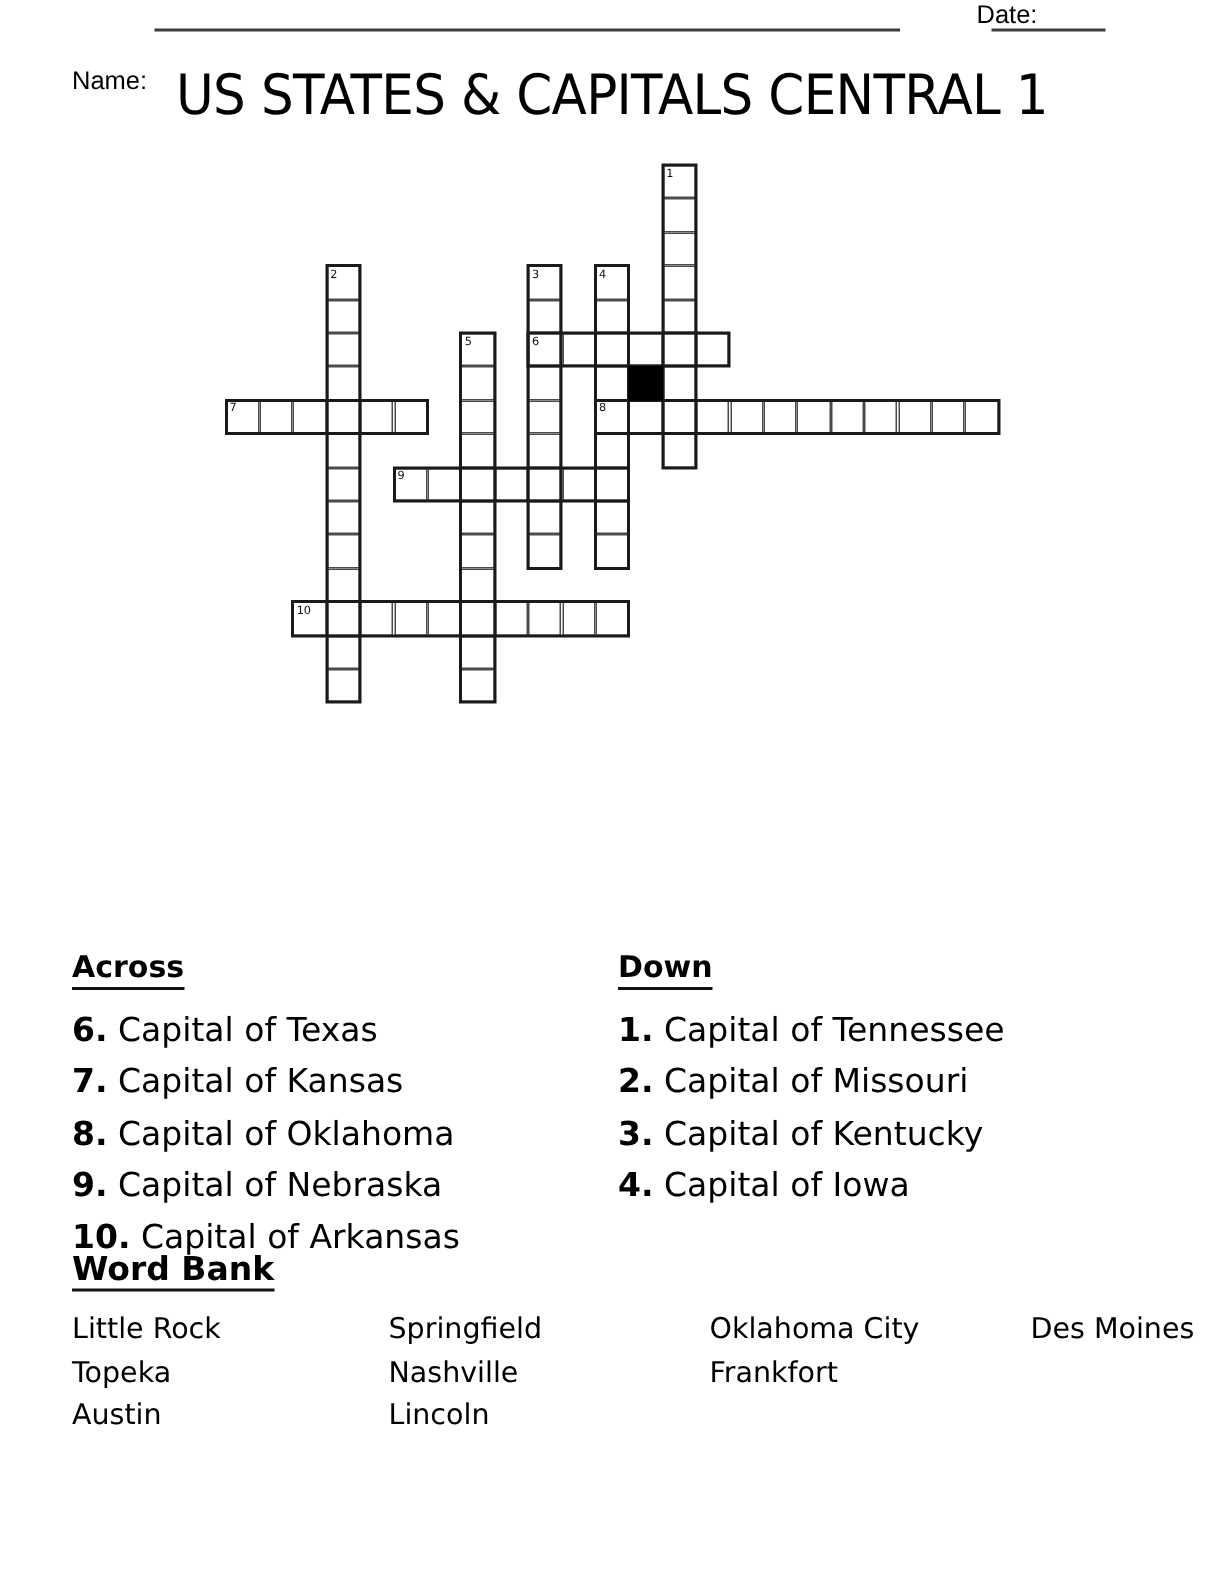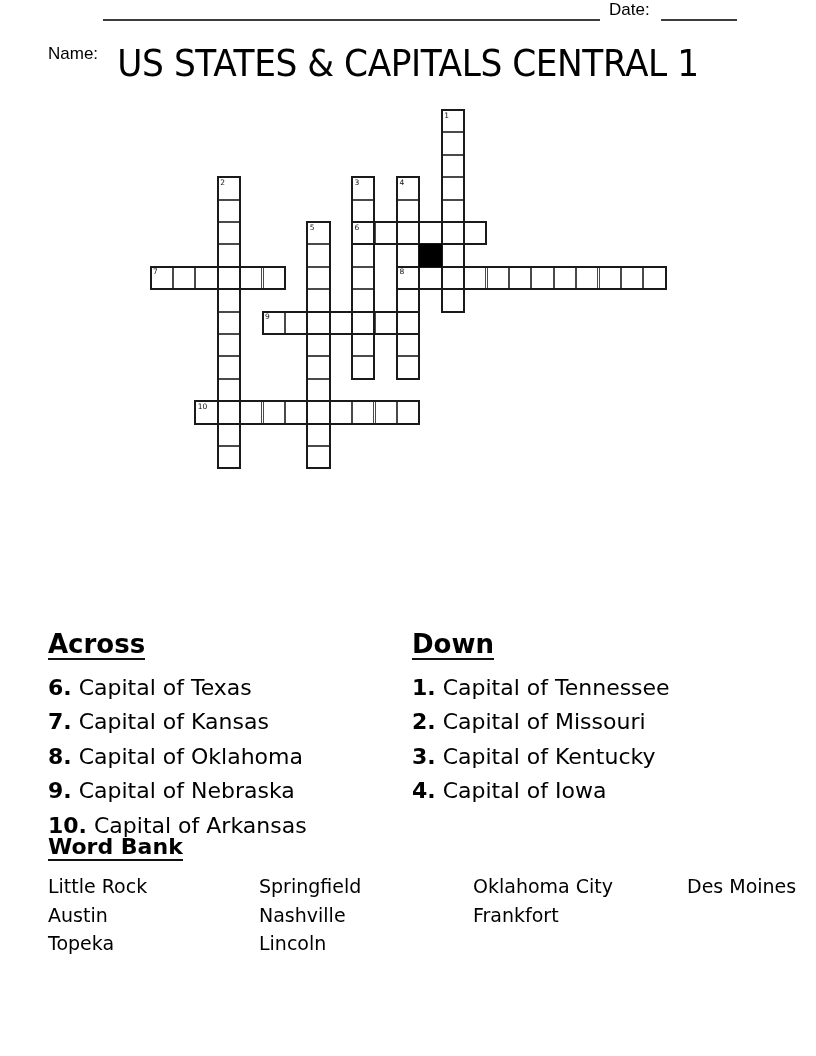--- a/index.html
+++ b/index.html
@@ -9,21 +9,21 @@
     overflow:hidden;
   }
   
   .hdr-label{
     position:absolute;top:0;font-family:"Liberation Sans",sans-serif;
     font-size:17px;color:#000;
   }
   .hdr-line{position:absolute;top:19px;height:0;border-top:2px solid #3c3c3c;}
   #name-label{left:48px;margin-top:44px;}
   #name-line{left:103px;width:497px;}
-  #date-label{left:609px;}
+  #date-label{left:651px;}
   #date-line{left:661px;width:76px;}
   
   .title{
     position:absolute;top:42px;left:0;width:816px;text-align:center;
     font-size:37px;font-weight:400;letter-spacing:-0.5px;color:#000;
     transform:scaleX(0.93);transform-origin:50% 50%;white-space:nowrap;
   }
   
   #grid{position:absolute;left:0;top:0;width:816px;height:600px;}
   .cell{
@@ -37,21 +37,21 @@
   }
   .cell-num{
     position:absolute;left:1.5px;top:0.5px;font-size:7.5px;line-height:1;
     font-family:"DejaVu Sans",sans-serif;color:#111;z-index:4;
   }
   
   .clue-section{position:absolute;top:631px;width:360px;}
   #across-section{left:48px;}
   #down-section{left:412px;}
   .clue-heading{
-    display:inline-block;font-size:26px;font-weight:bold;line-height:26px;
+    display:inline-block;font-size:20px;font-weight:bold;line-height:26px;
     border-bottom:2.5px solid #111;padding-bottom:1px;margin-bottom:11px;
   }
   .clue{font-size:22px;line-height:34.4px;white-space:nowrap;}
   .clue b{margin-right:7px;}
   
   #wordbank-heading{
     position:absolute;left:48px;top:836px;display:inline-block;
     font-size:22px;font-weight:bold;line-height:22px;
     border-bottom:2.5px solid #111;padding-bottom:1px;
   }
@@ -206,22 +206,22 @@
       <div class="clue"><b>2.</b><span>Capital of Missouri</span></div>
       <div class="clue"><b>3.</b><span>Capital of Kentucky</span></div>
       <div class="clue"><b>4.</b><span>Capital of Iowa</span></div>
     </div>
 </div>
 
 <div id="wordbank-heading">Word Bank</div>
 <div id="wordbank-grid">
     <div class="wb-col">
       <div class="wb-word">Little Rock</div>
+      <div class="wb-word">Topeka</div>
       <div class="wb-word">Austin</div>
-      <div class="wb-word">Topeka</div>
     </div>
     <div class="wb-col">
       <div class="wb-word">Springfield</div>
       <div class="wb-word">Nashville</div>
       <div class="wb-word">Lincoln</div>
     </div>
     <div class="wb-col">
       <div class="wb-word">Oklahoma City</div>
       <div class="wb-word">Frankfort</div>
     </div>

